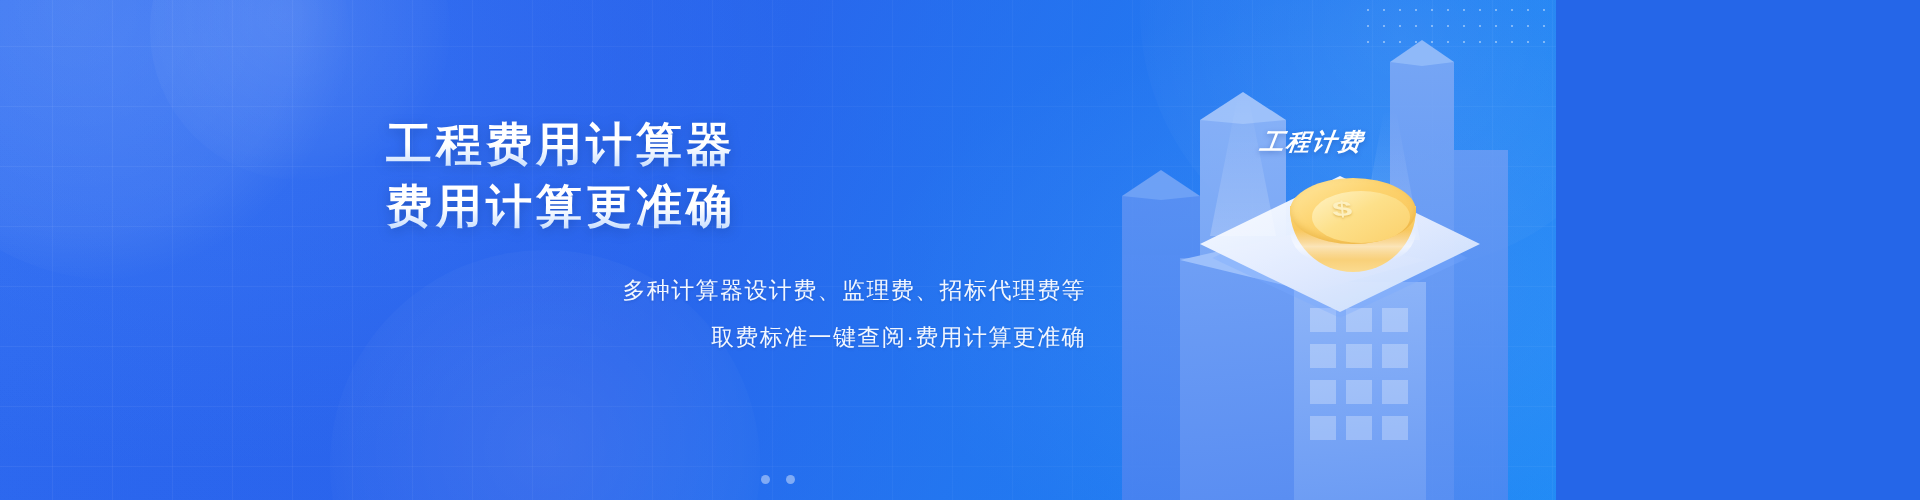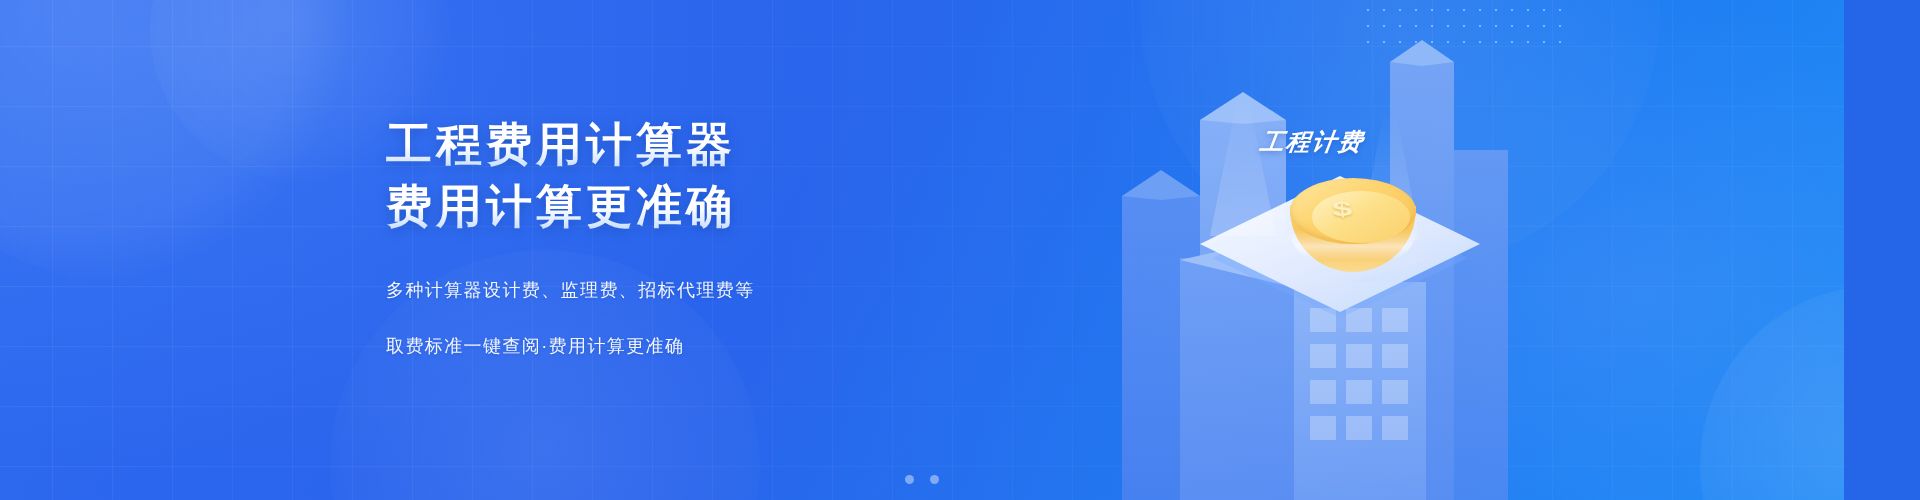--- a/index.html
+++ b/index.html
@@ -4,21 +4,21 @@
 <style>
   * { margin:0; padding:0; box-sizing:border-box; }
   html,body { width:1920px; height:500px; overflow:hidden; }
   body {
     font-family:"Liberation Sans","DejaVu Sans",sans-serif;
     background:#2566e8;
   }
 
   .banner {
     position:relative;
-    width:1844px; height:500px;
+    width:1556px; height:500px;
     overflow:hidden;
     background:
       radial-gradient(ellipse 700px 420px at 88% 58%, rgba(120,170,255,0.30) 0%, rgba(120,170,255,0.0) 70%),
       radial-gradient(ellipse 900px 600px at 12% 12%, rgba(90,150,255,0.28) 0%, rgba(90,150,255,0) 68%),
       linear-gradient(118deg, #2f6cf0 0%, #2b66ee 22%, #2a63ec 45%, #1f7df2 78%, #1e8bf5 100%);
   }
 
   
   .grid {
     position:absolute; inset:0;
@@ -71,26 +71,27 @@
     -webkit-background-clip:text;
     background-clip:text;
     -webkit-text-fill-color:transparent;
     filter:drop-shadow(0 3px 6px rgba(12,50,130,0.34));
     white-space:nowrap;
   }
   .h-line + .h-line { margin-top:6px; }
 
   .sub {
     margin-top:37px;
-    font-size:18px;
+    font-size:23px;
     line-height:39px;
     letter-spacing:1.4px;
     color:#f2f7ff;
     text-shadow:0 1px 3px rgba(12,50,130,0.22);
     white-space:nowrap;
+    text-align:right;
   }
 
   
   .art { position:absolute; left:1060px; top:0; width:500px; height:500px; }
 
   .bar { position:absolute; }
 
   
   .b1 { left:62px; top:196px; width:78px; height:304px;
         background:linear-gradient(180deg,#5f93f4 0%,#4c83f0 100%); opacity:.85; }
@@ -206,21 +207,21 @@
   <div class="circ circ-d"></div>
   <div class="circ circ-e"></div>
   <div class="circ circ-f"></div>
 
   <div class="dots-tr"></div>
 
   <div class="copy">
     <div class="h-line">工程费用计算器</div>
     <div class="h-line">费用计算更准确</div>
     <div class="sub">多种计算器设计费、监理费、招标代理费等</div>
-    <div class="sub" style="margin-top:17px">取费标准一键查阅·费用计算更准确</div>
+    <div class="sub" style="margin-top:8px">取费标准一键查阅·费用计算更准确</div>
   </div>
 
   <div class="art">
 
     <div class="bar b1"></div>
     <div class="bar b2"></div>
     <div class="bar b3"></div>
     <div class="bar b4"></div>
 
     <div class="tower-l"></div>

